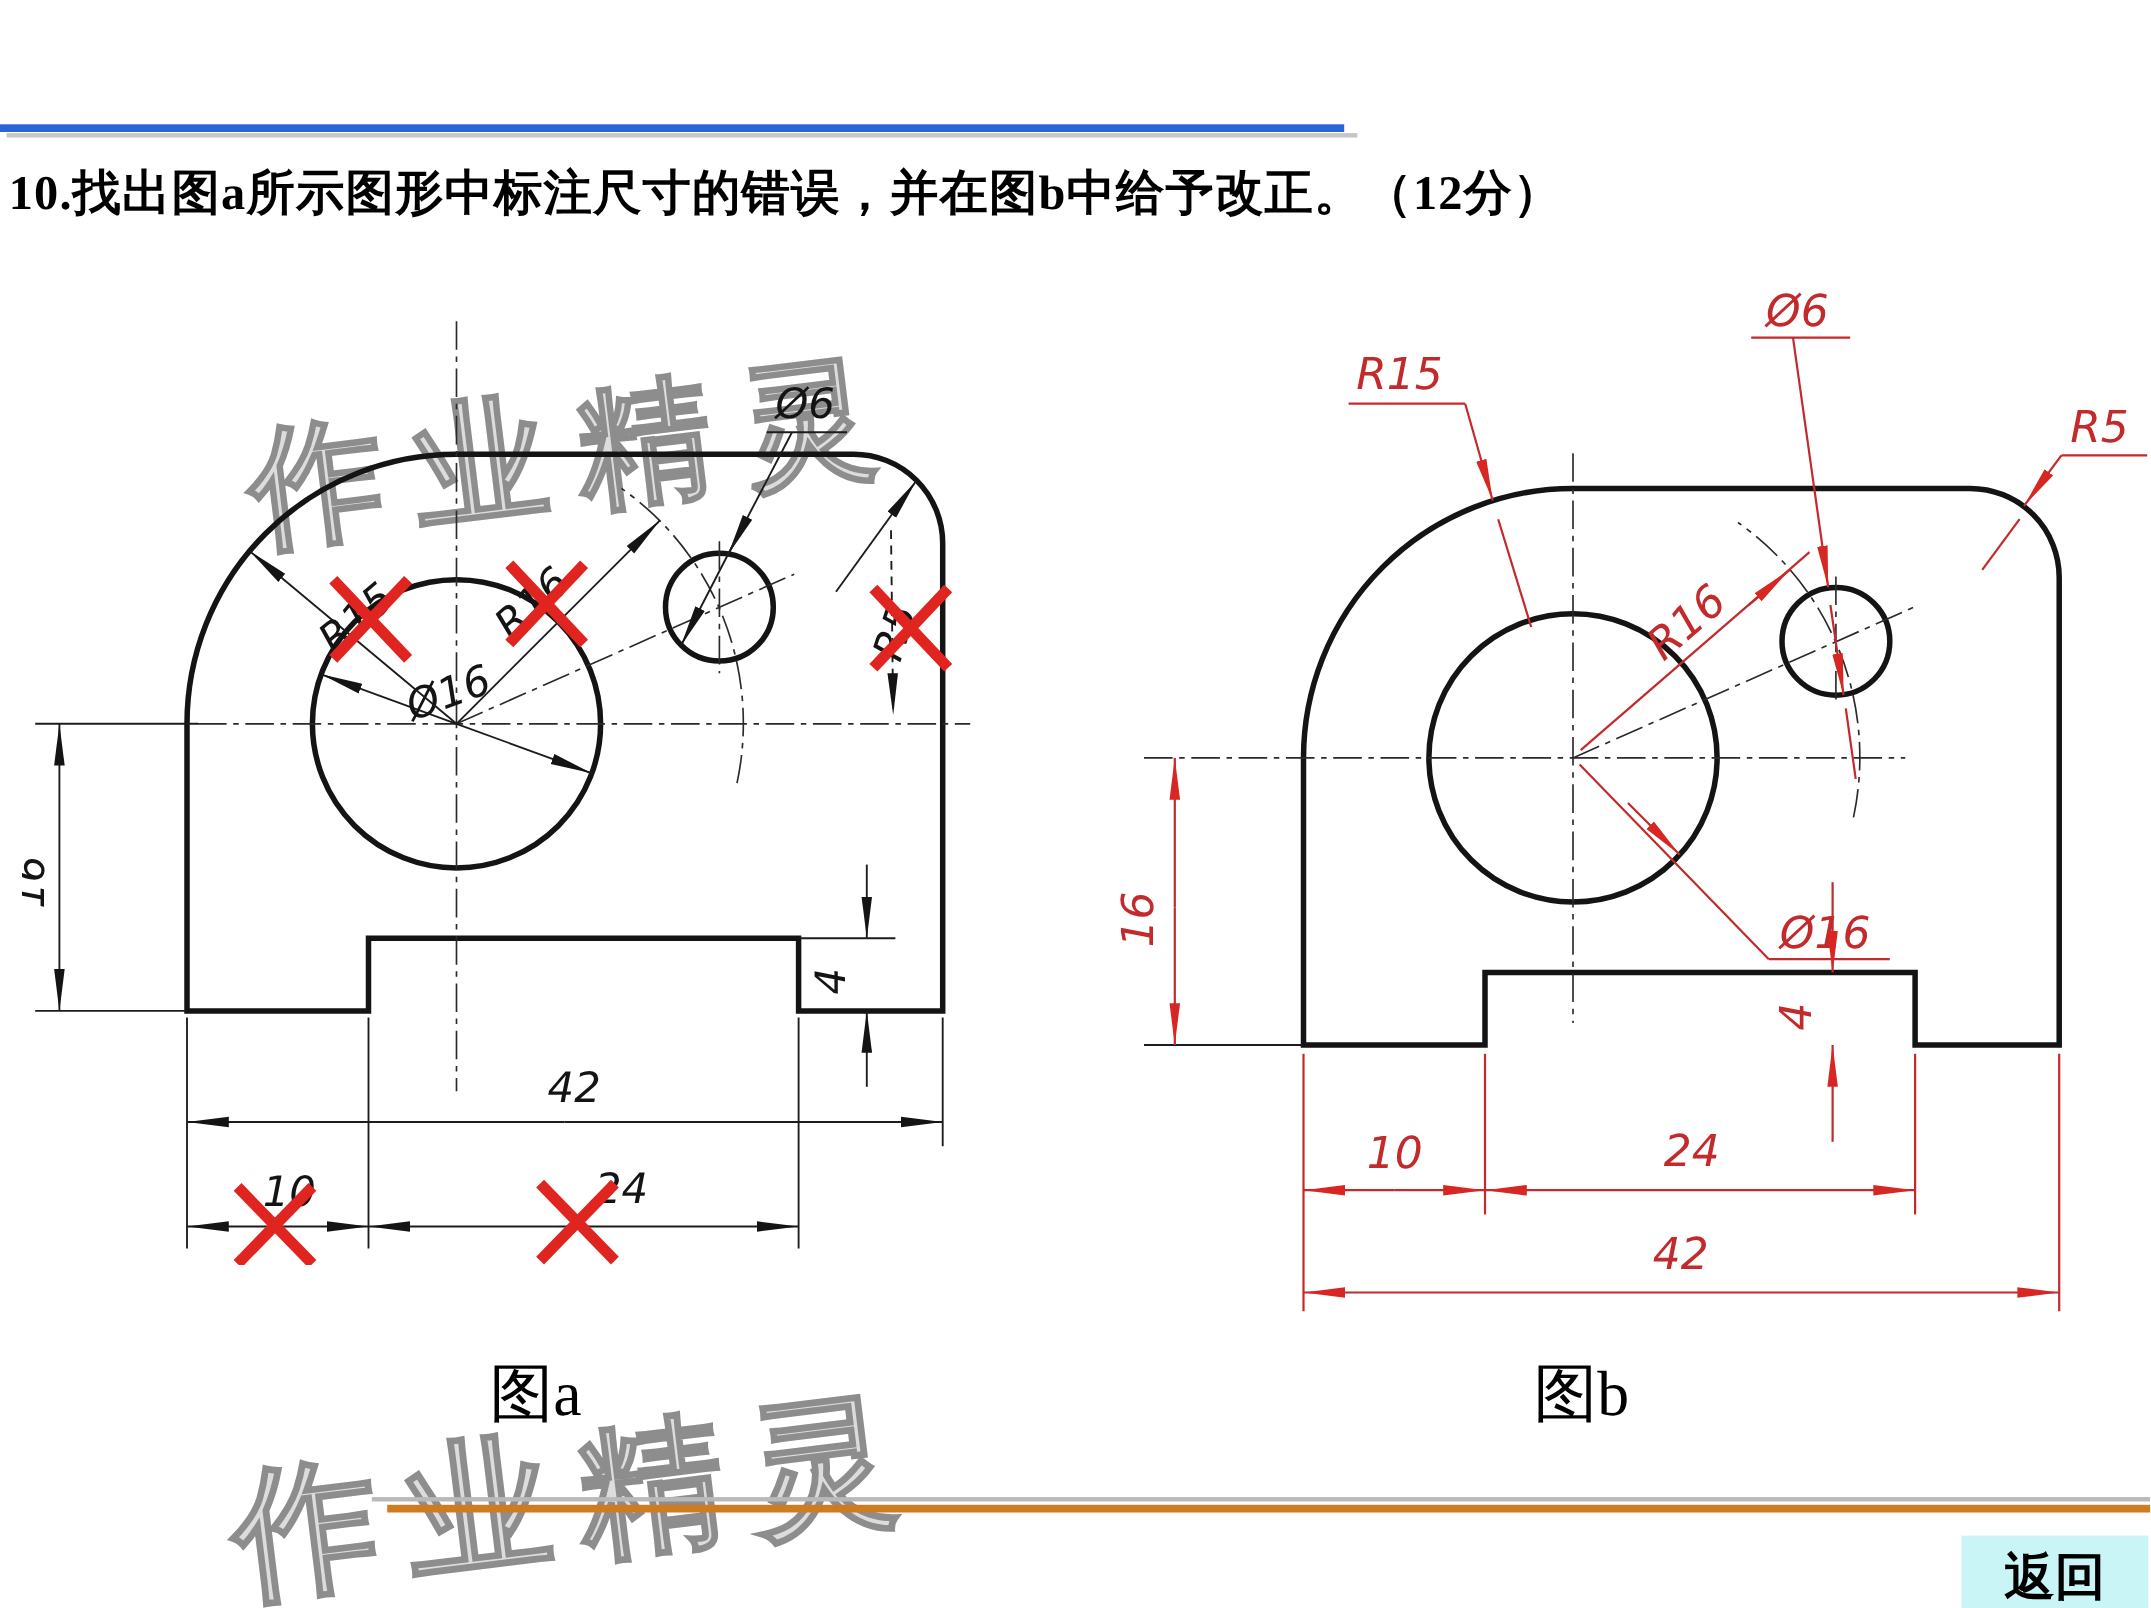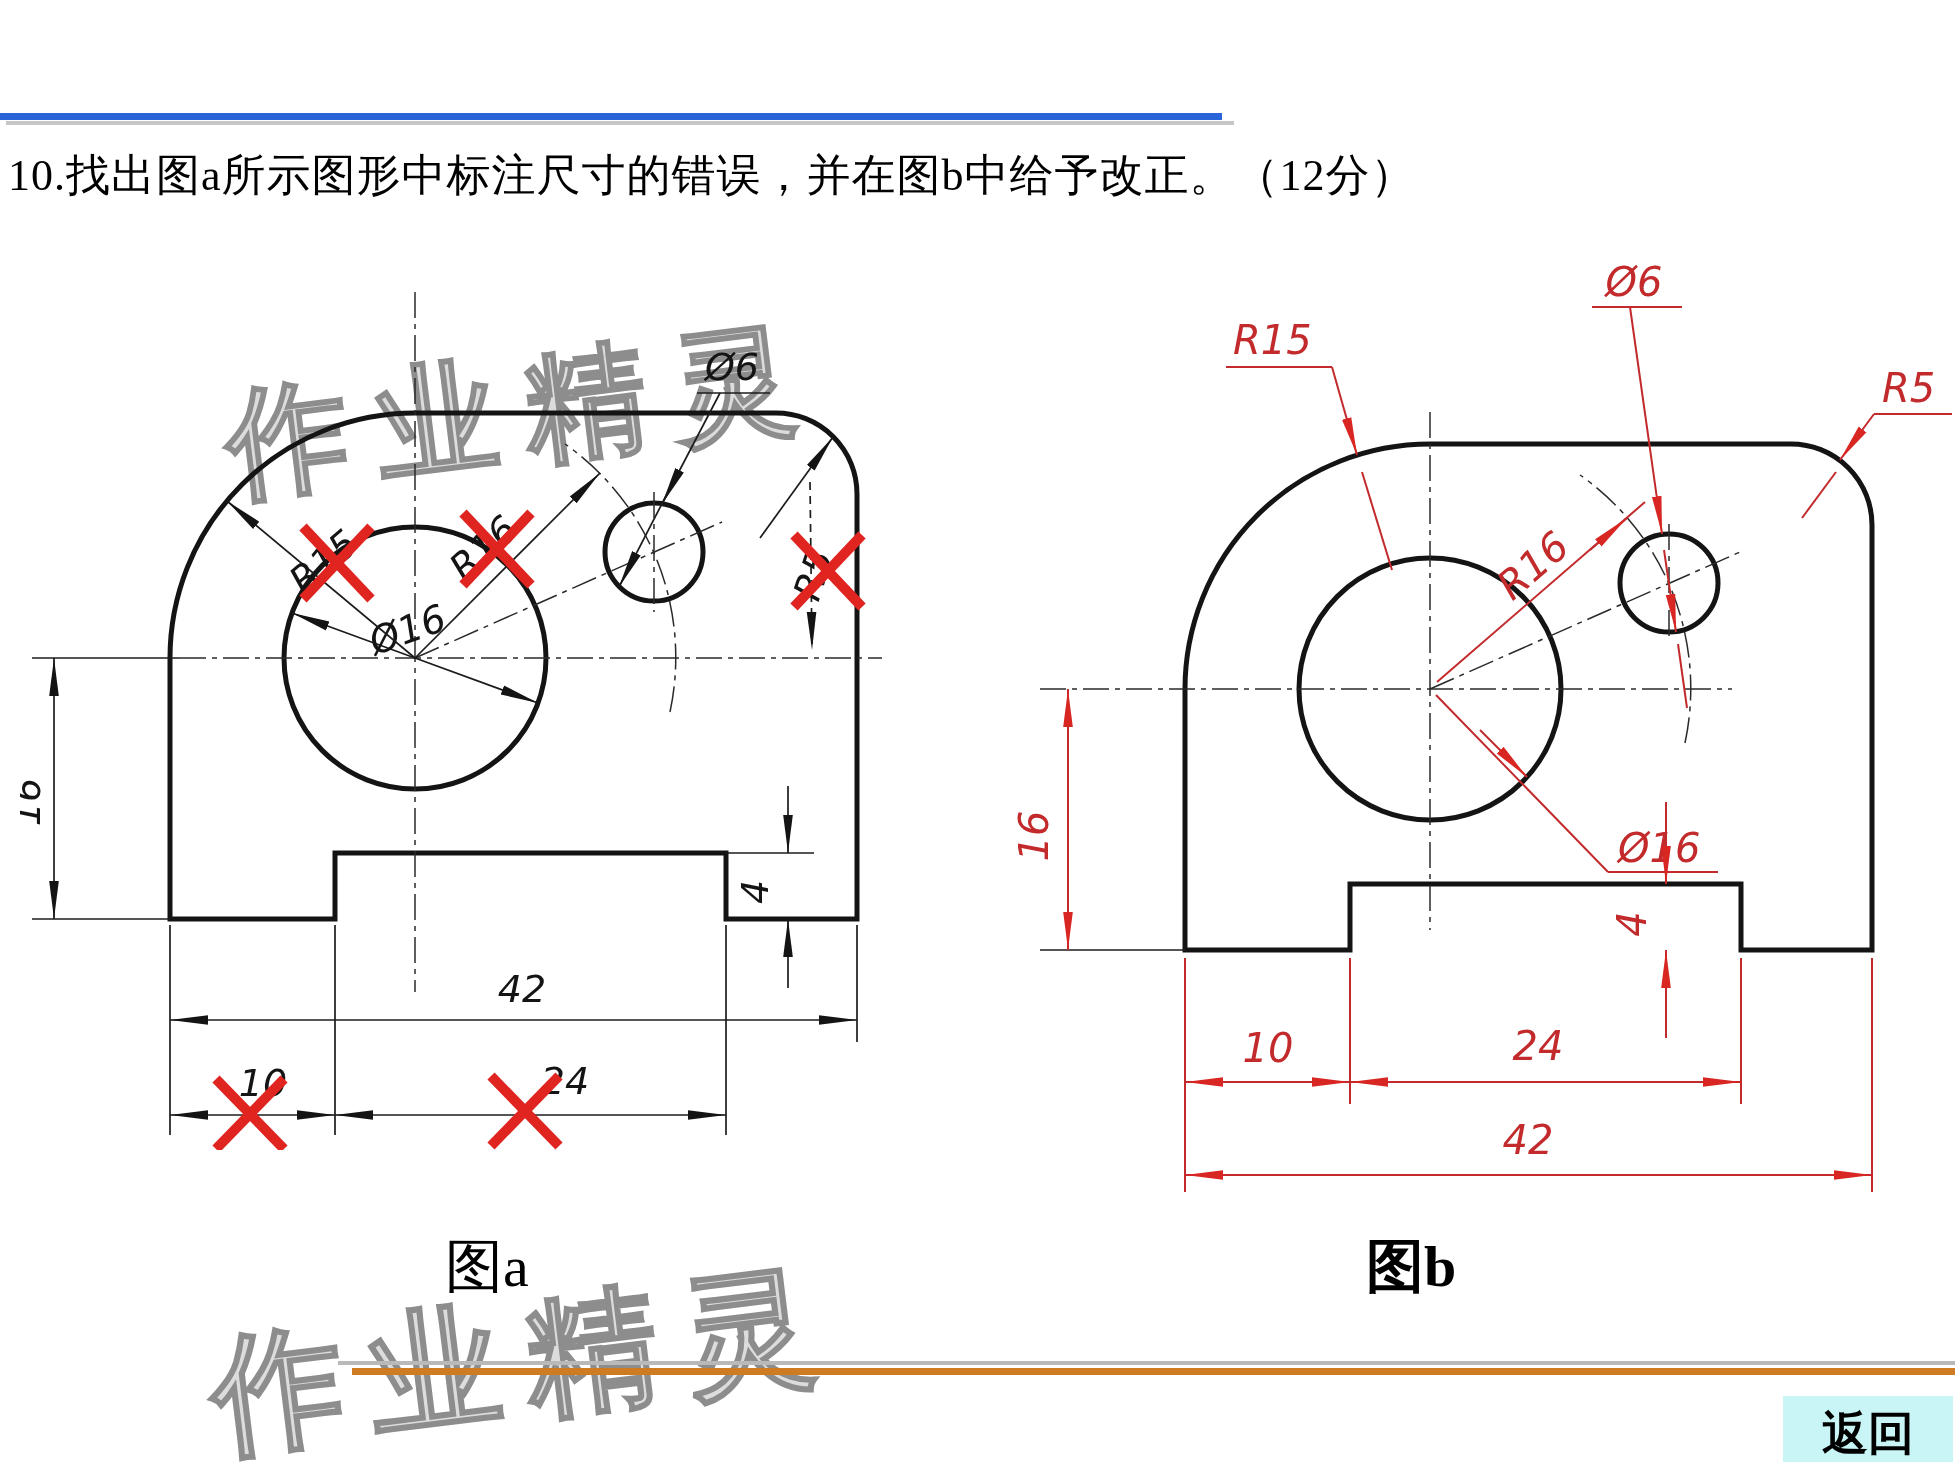--- a/index.html
+++ b/index.html
@@ -2,21 +2,21 @@
 <html><head>
 <meta charset="utf-8">
 <style>
   html,body{margin:0;padding:0;background:#ffffff;}
   #stage{position:relative;width:1955px;height:1462px;background:#ffffff;overflow:hidden;
          font-family:"Liberation Serif","DejaVu Serif",serif;}
   .abs{position:absolute;}
   #page-title{left:8px;top:6px;font-size:48px;font-weight:bold;color:#000;letter-spacing:2px;}
   #rule-blue{left:0;top:113px;width:1222px;height:7px;background:#2a64d9;}
   #rule-blue-gray{left:6px;top:121px;width:1228px;height:4px;background:#c6c6c6;}
-  #question{left:8px;top:146px;font-size:44px;color:#000;letter-spacing:1px;white-space:nowrap;}
+  #question{left:8px;top:146px;font-size:44px;color:#000;letter-spacing:1px;white-space:nowrap;font-weight:bold;}
   .caption{font-size:58px;color:#000;}
   .watermark{color:rgba(130,130,130,0.28);-webkit-text-stroke:2px #8d8d8d;font-weight:bold;
              font-family:"Liberation Sans","DejaVu Sans",sans-serif;white-space:nowrap;pointer-events:none;}
   #wm-a{left:225px;top:330px;font-size:122px;letter-spacing:28px;transform:rotate(-7deg);}
   #wm-b{left:210px;top:1272px;font-size:132px;letter-spacing:26px;transform:rotate(-7deg);}
   #line-gray-bottom{left:338px;top:1361px;width:1617px;height:4px;background:#b9b9b9;}
   #line-orange-bottom{left:352px;top:1368px;width:1603px;height:7px;background:#cf7b22;}
   #back-btn{left:1783px;top:1396px;width:170px;height:76px;background:#c9f5f6;
             display:flex;align-items:center;justify-content:center;font-size:46px;font-weight:bold;
             color:#000;cursor:pointer;}
@@ -194,21 +194,21 @@
     <line class="rl" x1="590" y1="852" x2="801" y2="852" marker-end="url(#ar2)"></line>
     <text class="rt" x="598" y="830" text-anchor="middle">24</text>
 
     <line class="rl" x1="932" y1="728" x2="932" y2="962"></line>
     <line class="rl" x1="580" y1="945" x2="245" y2="945" marker-end="url(#ar2)"></line>
     <line class="rl" x1="580" y1="945" x2="932" y2="945" marker-end="url(#ar2)"></line>
     <text class="rt" x="588" y="924" text-anchor="middle">42</text>
   </svg>
 
   <div class="abs caption" style="left:445px;top:1228px;">图a</div>
-  <div class="abs caption" style="left:1366px;top:1228px;font-weight:bold;">图b</div>
+  <div class="abs caption" style="left:1394px;top:1228px;">图b</div>
 
   <div id="wm-b" class="abs watermark">作业精灵</div>
 
   <div id="line-gray-bottom" class="abs"></div>
   <div id="line-orange-bottom" class="abs"></div>
 
   <div id="back-btn" class="abs">返回</div>
 
 </div>
 

